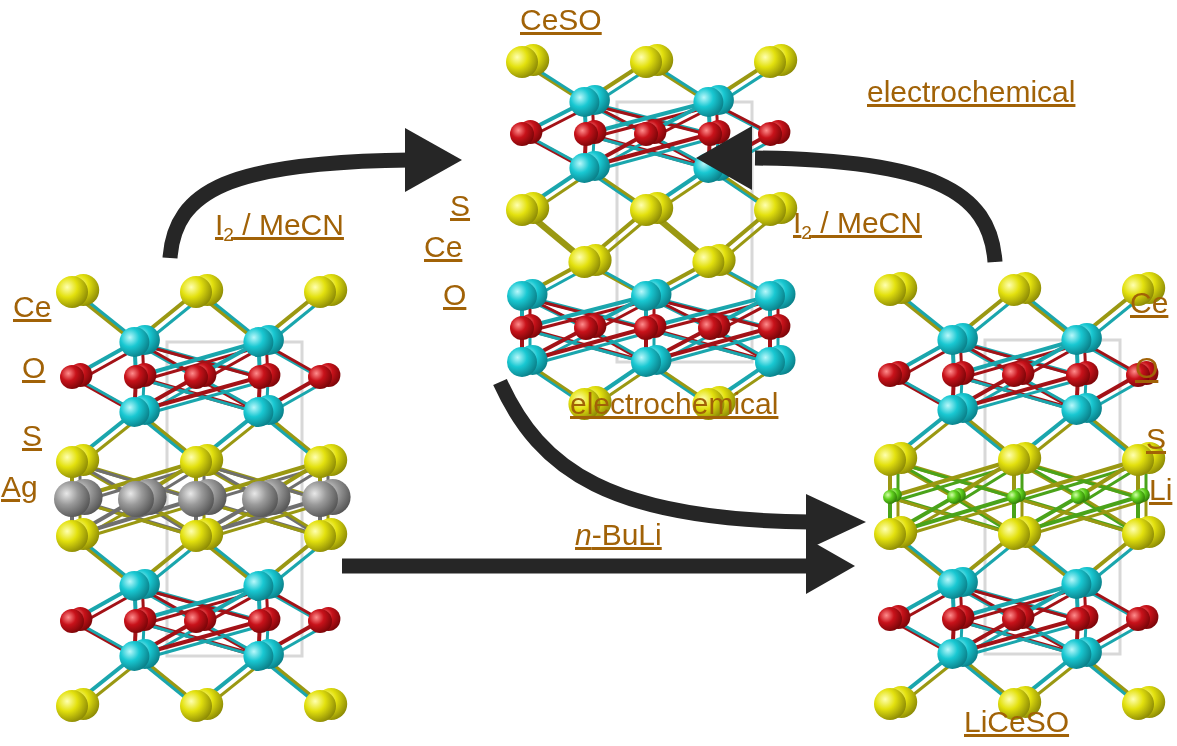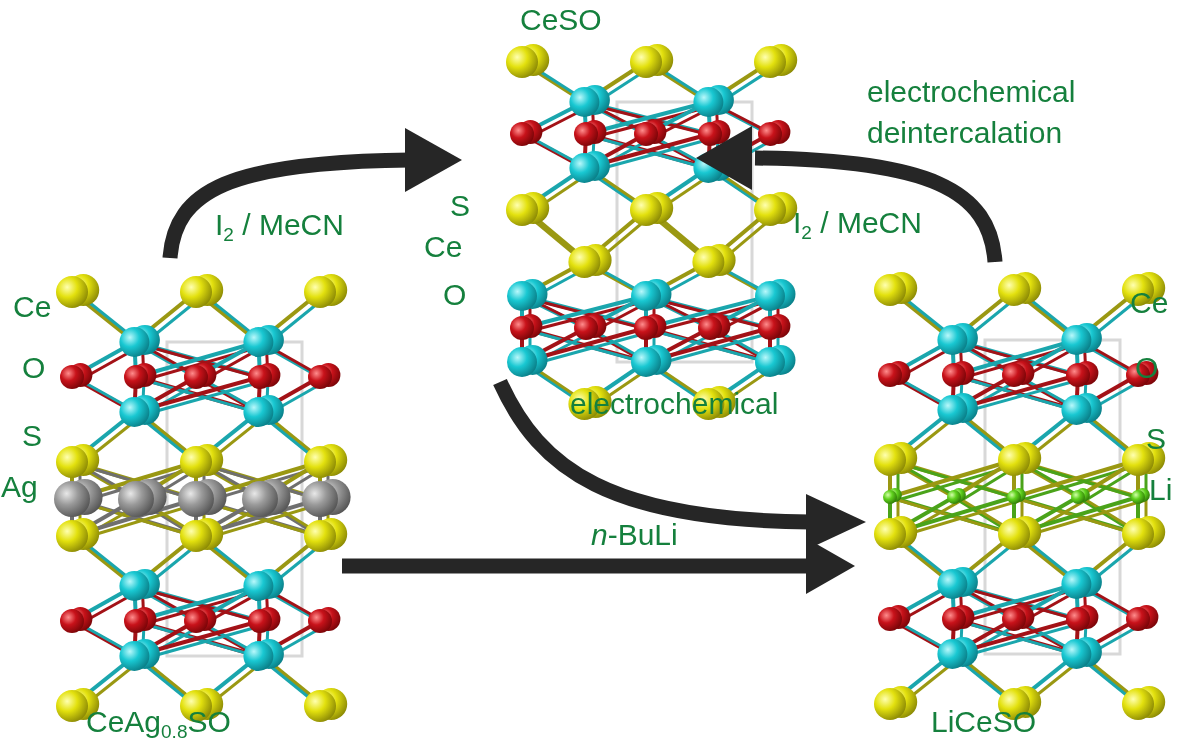--- a/index.html
+++ b/index.html
@@ -1,19 +1,19 @@
 <!DOCTYPE html>
 <html><head>
 <meta charset="utf-8">
 <style>
   html, body { margin: 0; padding: 0; background: #ffffff; }
   body { width: 1177px; height: 746px; position: relative; overflow: hidden;
          font-family: "Liberation Sans", sans-serif; color: #262626; }
   #stage { position: absolute; left: 0; top: 0; width: 1177px; height: 746px; }
-  .lbl { position: absolute; font-size: 30px; line-height: 1; white-space: nowrap; color: #15803d; }
+  .lbl { position: absolute; font-size: 30px; line-height: 1; white-space: nowrap; color: #a16207; text-decoration: underline; }
   .lbl sub { font-size: 19px; vertical-align: -6px; line-height: 0; }
   .ital { font-style: italic; }
 </style>
 </head>
 <body>
 
 <div id="stage">
   <svg id="scene" width="1177" height="746" viewBox="0 0 1177 746" xmlns="http://www.w3.org/2000/svg">
     <defs>
       <radialGradient id="gCe" cx="35%" cy="35%" r="70%">
@@ -654,24 +654,21 @@
       <polygon points="752,126 696,158 752,190" fill="#262626"></polygon>
       <path d="M500,382 C540,470 610,520 810,522" fill="none" stroke="#262626" stroke-width="15"></path>
       <polygon points="806,494 866,522 806,550" fill="#262626"></polygon>
       <line x1="342" y1="566" x2="810" y2="566" stroke="#262626" stroke-width="15"></line>
       <polygon points="806,538 855,566 806,594" fill="#262626"></polygon>
     </g>
   </svg>
 
   
   <div class="lbl" style="left:520px;top:5px;">CeSO</div>
-  <div class="lbl" style="left:86px;top:707px;">
-    <span>CeAg</span><sub>0.8</sub><span>SO</span>
-  </div>
-  <div class="lbl" style="left:931px;top:707px;text-align:right;">LiCeSO</div>
+  <div class="lbl" style="left:964px;top:707px;text-align:right;">LiCeSO</div>
 
   
   <div class="lbl" style="left:13px;top:292px;">Ce</div>
   <div class="lbl" style="left:22px;top:353px;">O</div>
   <div class="lbl" style="left:22px;top:421px;">S</div>
   <div class="lbl" style="left:1px;top:472px;">Ag</div>
 
   
   <div class="lbl" style="left:450px;top:191px;">S</div>
   <div class="lbl" style="left:424px;top:232px;">Ce</div>
@@ -684,18 +681,17 @@
   <div class="lbl" style="left:1149px;top:475px;">Li</div>
 
   
   <div class="lbl" style="left:215px;top:210px;">
     <span>I</span><sub>2</sub><span> / MeCN</span>
   </div>
   <div class="lbl" style="left:793px;top:208px;">
     <span>I</span><sub>2</sub><span> / MeCN</span>
   </div>
   <div class="lbl" style="left:867px;top:77px;">electrochemical</div>
-  <div class="lbl" style="left:867px;top:118px;">deintercalation</div>
   <div class="lbl" style="left:570px;top:389px;">electrochemical</div>
-  <div class="lbl" style="left:575px;top:520px;margin-left:16px;">
+  <div class="lbl" style="left:575px;top:520px;">
     <span class="ital">n</span><span>-BuLi</span>
   </div>
 </div>
 
 </body></html>

